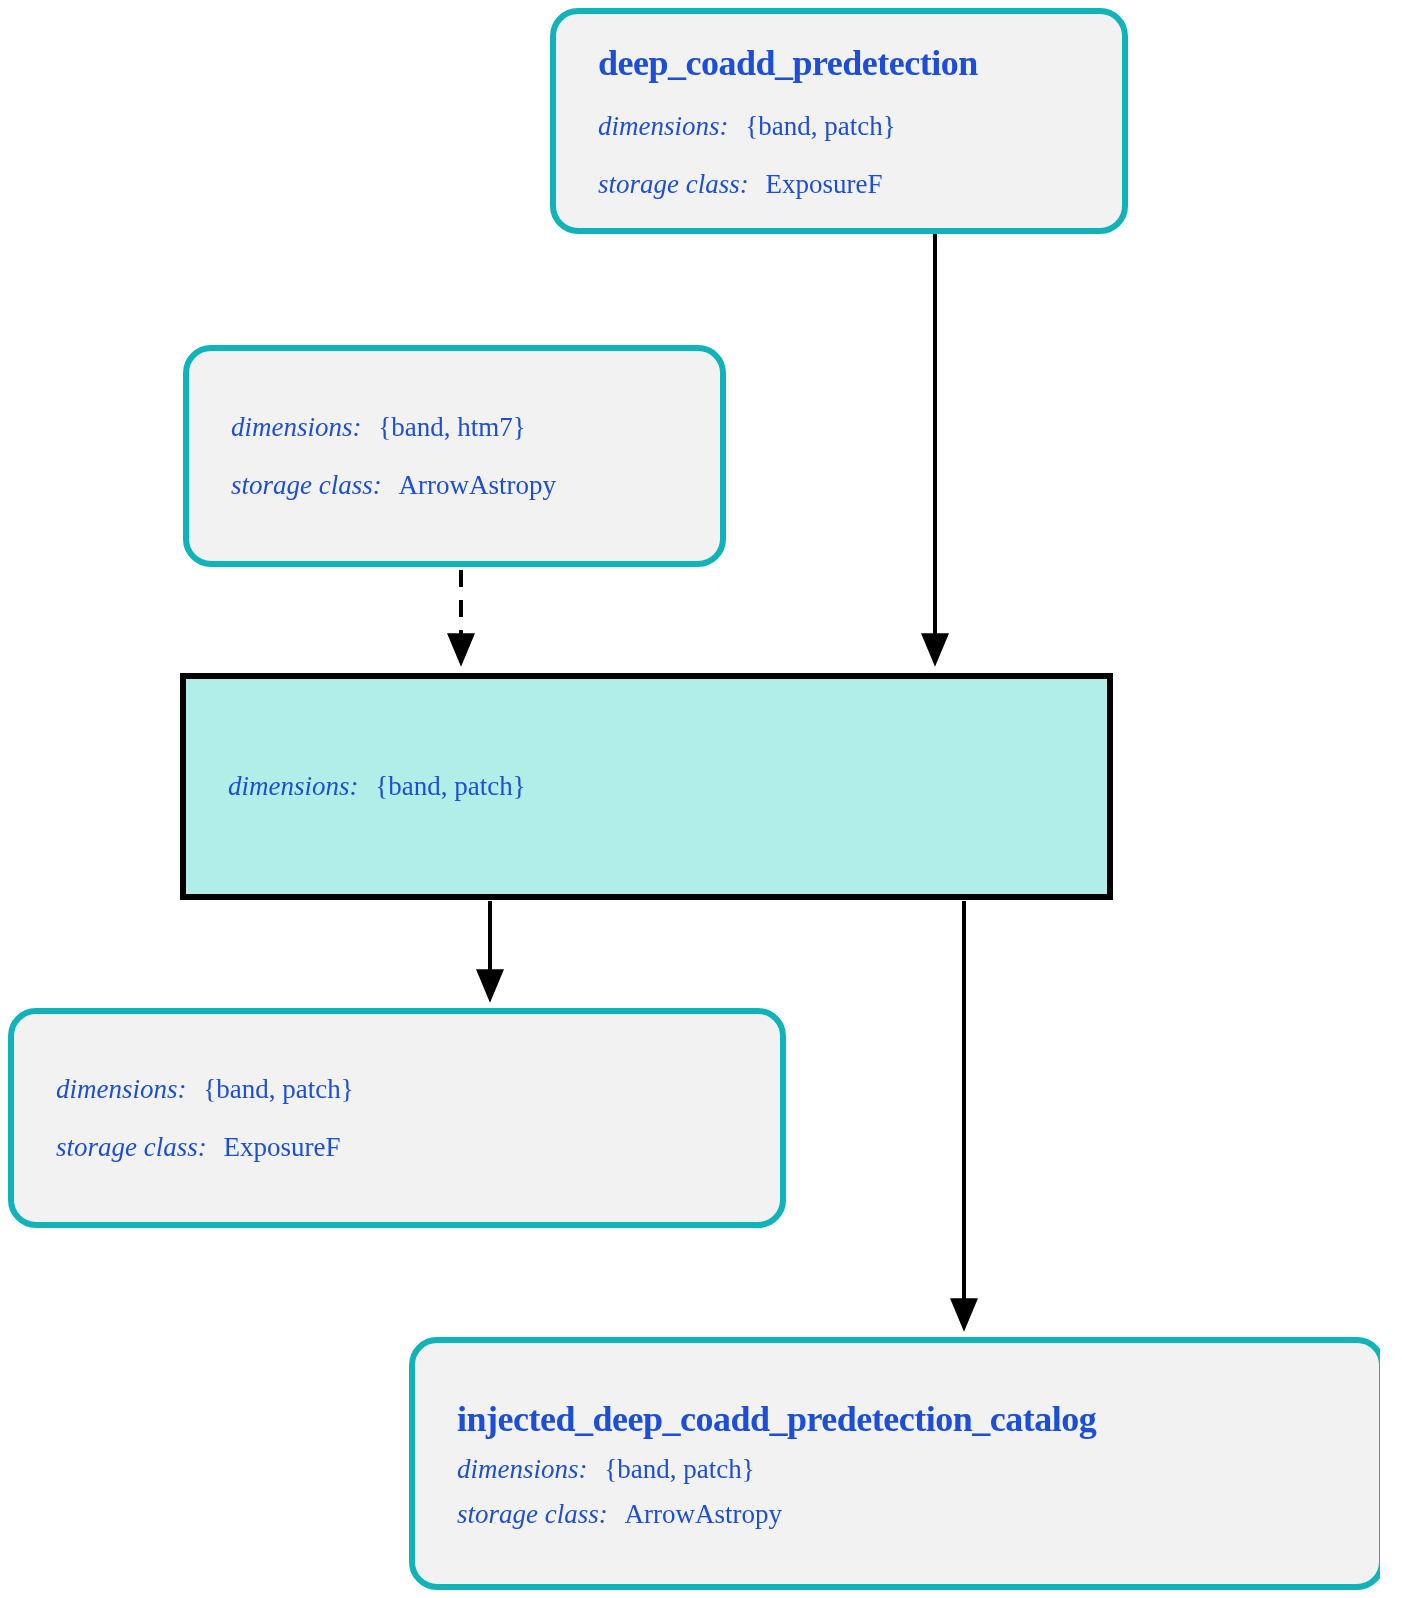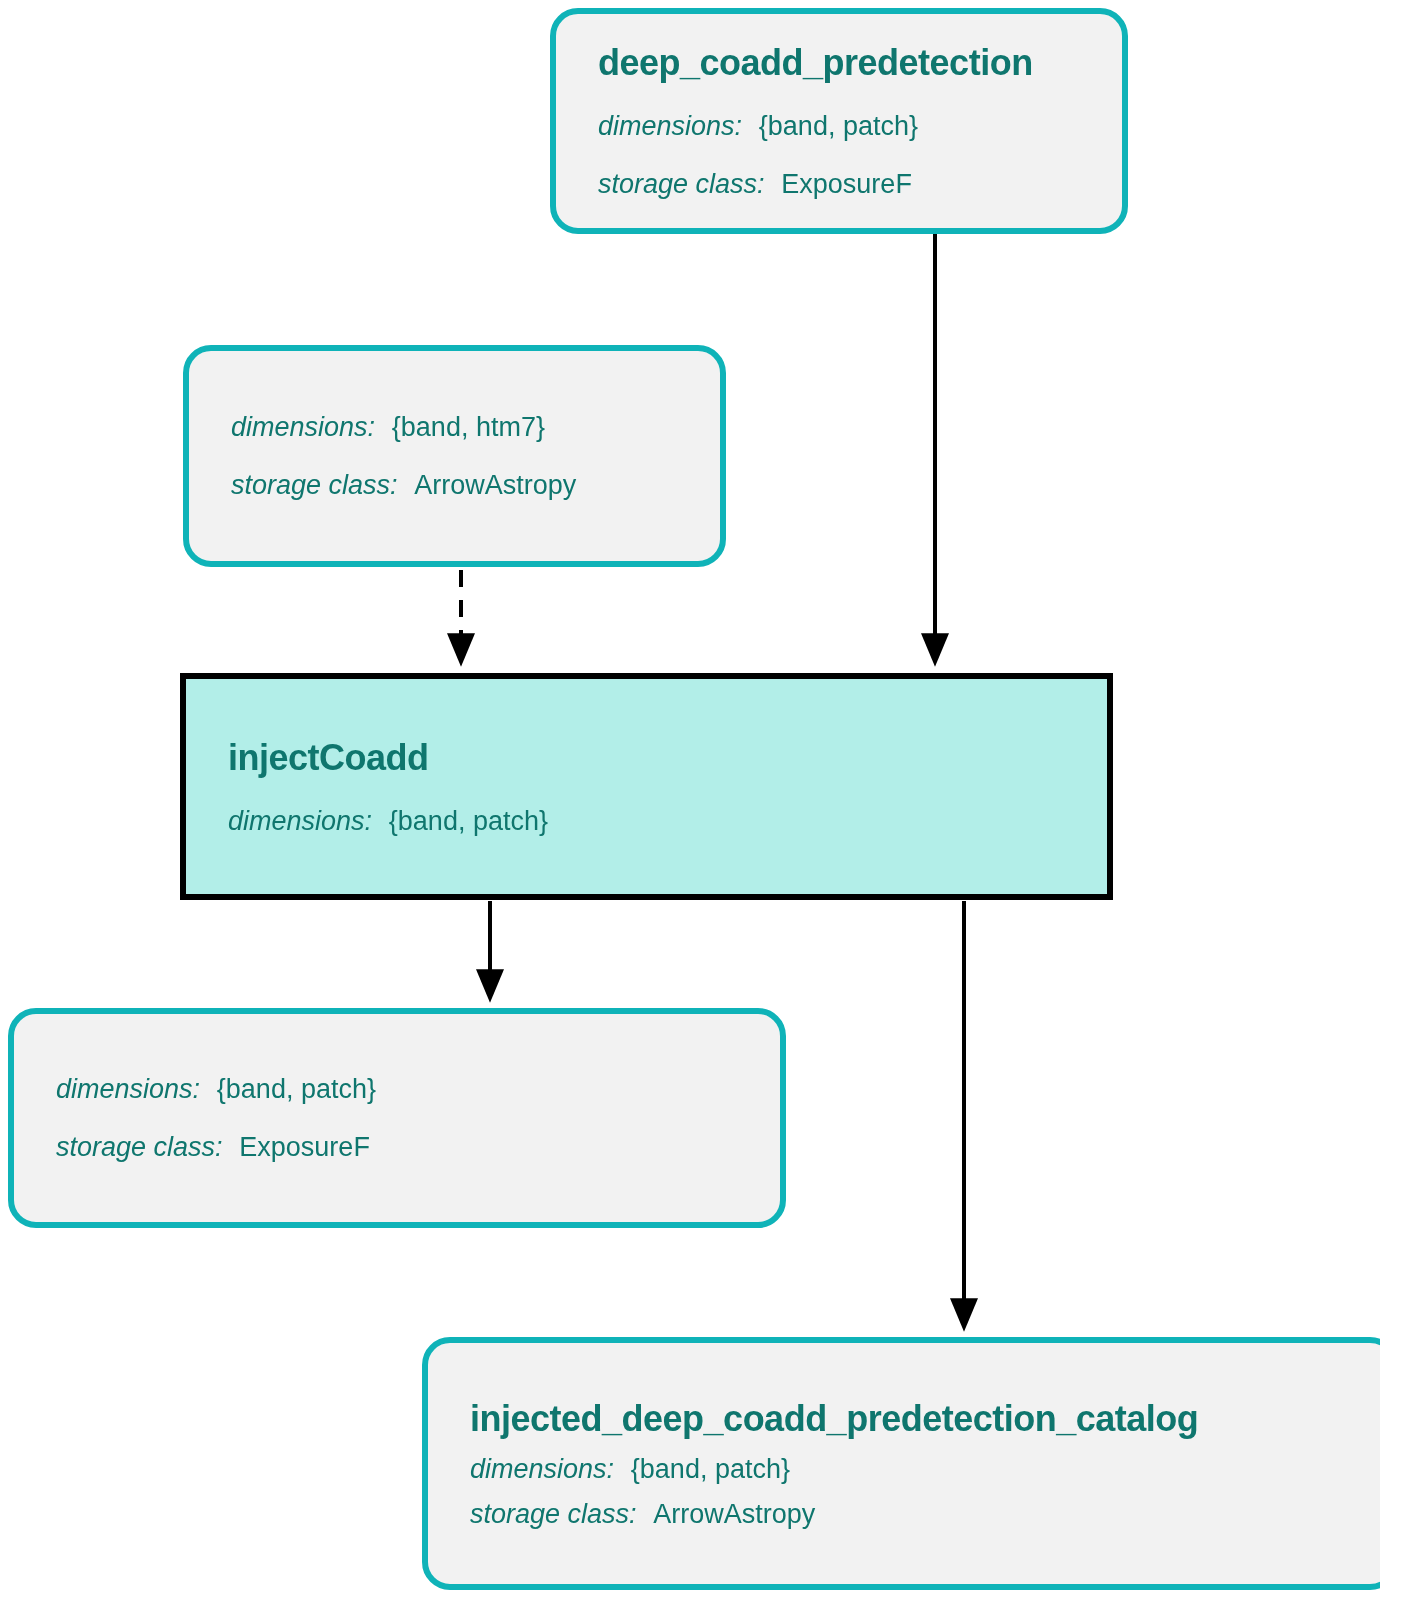--- a/index.html
+++ b/index.html
@@ -5,22 +5,22 @@
   html, body {
     margin: 0;
     padding: 0;
     background: #ffffff;
   }
   #canvas {
     position: relative;
     width: 1380px;
     height: 1598px;
     background: #ffffff;
-    font-family: Liberation Sans, sans-serif;
-    color: #0f766e;
+    font-family: Liberation Serif, serif;
+    color: #1d4ed8;
     overflow: hidden;
   }
   .node {
     position: absolute;
     box-sizing: border-box;
     display: flex;
     flex-direction: column;
     justify-content: center;
     gap: 27px;
     padding: 0 42px;
@@ -97,36 +97,35 @@
   <div class="node dataset" style="left:183px; top:345px; width:543px; height:222px;">
     <div class="node-line">
       <span class="field-label">dimensions:</span><span>{band, htm7}</span>
     </div>
     <div class="node-line">
       <span class="field-label">storage class:</span><span>ArrowAstropy</span>
     </div>
   </div>
 
   <div class="node task" style="left:180px; top:673px; width:933px; height:227px;">
-    <div class="node-title">injectCoadd</div>
     <div class="node-line">
       <span class="field-label">dimensions:</span><span>{band, patch}</span>
     </div>
   </div>
 
   <div class="node dataset" style="left:8px; top:1008px; width:778px; height:220px;">
     <div class="node-line">
       <span class="field-label">dimensions:</span><span>{band, patch}</span>
     </div>
     <div class="node-line">
       <span class="field-label">storage class:</span><span>ExposureF</span>
     </div>
   </div>
 
-  <div class="node dataset" style="left:422px; top:1337px; width:976px; height:253px;gap:14px;">
+  <div class="node dataset" style="left:409px; top:1337px; width:976px; height:253px;gap:14px;">
     <div class="node-title">injected_deep_coadd_predetection_catalog</div>
     <div class="node-line">
       <span class="field-label">dimensions:</span><span>{band, patch}</span>
     </div>
     <div class="node-line">
       <span class="field-label">storage class:</span><span>ArrowAstropy</span>
     </div>
   </div>
 
 </div>

